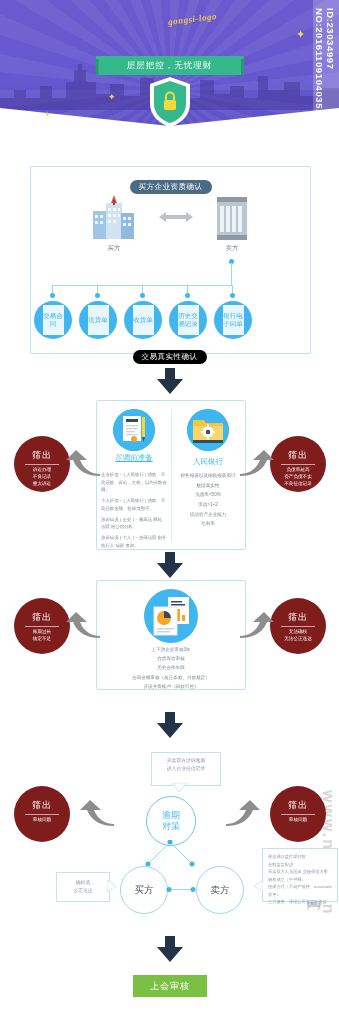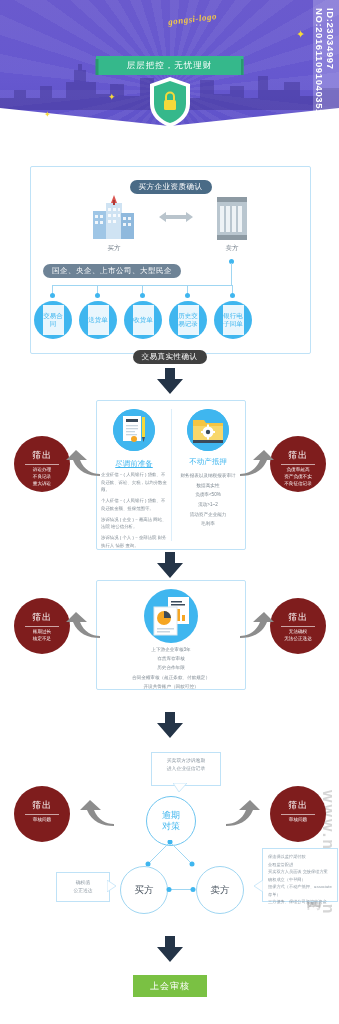--- a/index.html
+++ b/index.html
@@ -44,21 +44,21 @@
   .wm-side{position:absolute;right:2px;top:790px;writing-mode:vertical-rl;
            font-size:16px;color:rgba(120,120,120,.30);letter-spacing:2px;font-weight:bold;}
   .wm-side2{position:absolute;right:16px;top:880px;writing-mode:vertical-rl;
            font-size:15px;color:rgba(120,120,120,.22);letter-spacing:2px;font-weight:bold;}
 
   
   .panel{position:absolute;border:1px solid #bfe2f7;border-radius:2px;background:#fff;}
   .pill{display:inline-flex;align-items:center;justify-content:center;
         background:#4a6b86;color:#fff;border-radius:9px;font-size:7.5px;
         padding:2px 9px;letter-spacing:.5px;white-space:nowrap;}
-  .pill.lt{background:#404040;}
+  .pill.lt{background:#000000;}
   .pill.gray{background:#6e8396;}
   .arrow-d{position:absolute;width:26px;height:26px;}
   .lbl{font-size:6px;color:#6f7b86;text-align:center;line-height:1.55;}
 
   
   #sec1{left:30px;top:166px;width:279px;height:186px;}
   .bld{position:absolute;}
   .circ{position:absolute;width:38px;height:38px;border-radius:50%;
         background:#3fb6ef;display:flex;align-items:center;justify-content:center;
         color:#fff;font-size:6.5px;line-height:1.25;text-align:center;}
@@ -186,23 +186,20 @@
     <g fill="#eef3f6">
       <rect x="7" y="9" width="4" height="26"></rect>
         <rect x="13" y="9" width="4" height="26"></rect>
       <rect x="19" y="9" width="4" height="26"></rect>
         <rect x="25" y="9" width="4" height="26"></rect>
     </g>
     <rect x="4" y="38" width="30" height="5" fill="#8d9aa3"></rect>
   </svg>
   <div class="lbl" style="position:absolute;left:182px;top:76px;width:38px;font-size:6.5px;">卖方</div>
 
-  <div style="position:absolute;left:12px;top:92px;">
-    <span class="pill gray">国企、央企、上市公司、大型民企</span>
-  </div>
 
   <div class="dot" style="left:198px;top:92px;"></div>
   <div class="vline" style="left:200px;top:96px;height:22px;"></div>
   <div class="hline" style="left:21px;top:118px;width:180px;"></div>
 
   <div class="vline" style="left:21px;top:118px;height:10px;"></div>
   <div class="vline" style="left:66px;top:118px;height:10px;"></div>
   <div class="vline" style="left:111px;top:118px;height:10px;"></div>
   <div class="vline" style="left:156px;top:118px;height:10px;"></div>
   <div class="vline" style="left:201px;top:118px;height:10px;"></div>
@@ -248,21 +245,21 @@
     <g fill="#c9d6e0">
         <rect x="13" y="16" width="12" height="1.3"></rect>
       <rect x="13" y="19" width="12" height="1.3"></rect>
         <rect x="13" y="22" width="9" height="1.3"></rect>
       <rect x="13" y="25" width="11" height="1.3"></rect>
       </g>
     <circle cx="21" cy="30" r="3" fill="#f5a623"></circle>
     <rect x="29" y="8" width="3" height="20" fill="#f5d93a"></rect>
     <polygon points="29,28 32,28 30.5,33" fill="#4a5560"></polygon>
   </svg>
-  <div class="h2t" style="left:0;top:58px;text-decoration:underline;">尽调前准备</div>
+  <div class="h2t" style="left:0;top:52px;text-decoration:underline;">尽调前准备</div>
   <div class="body-t" style="left:4px;top:70px;">
     <div>企业征信 ~ ( 人民银行 ) 贷款、不良还款、诉讼、欠税，以均分散金额。</div>
     <div style="margin-top:3px">个人征信 ~ ( 人民银行 ) 贷款、不良还款金额、担保范围等。</div>
     <div style="margin-top:3px">涉诉情况 ( 企业 ) ~ 最高法 网站、法院 辖公信分析。</div>
     <div style="margin-top:3px">涉诉情况 ( 个人 ) ~ 全部法院 财务执行人 情形 查询。</div>
   </div>
 
   <svg class="icon-circ" style="left:90px;top:8px;" viewBox="0 0 42 42">
     <circle cx="21" cy="21" r="21" fill="#3fb6ef"></circle>
     <path fill="#f5c542" d="M6,11 L17,11 L19,14 L36,14 L36,31 L6,31 Z"></path>
@@ -270,21 +267,21 @@
     <circle cx="21" cy="23" r="5.5" fill="#ffffff"></circle>
     <circle cx="21" cy="23" r="2.2" fill="#3a4a5a"></circle>
     <g fill="#ffffff">
       <rect x="20" y="15.5" width="2" height="3"></rect>
         <rect x="20" y="27.5" width="2" height="3"></rect>
       <rect x="14" y="22" width="3" height="2"></rect>
         <rect x="25" y="22" width="3" height="2"></rect>
       </g>
     <rect x="6" y="31" width="30" height="3" fill="#3a4a5a"></rect>
   </svg>
-  <div class="h2t" style="left:74px;top:56px;">不动产抵押</div>
+  <div class="h2t" style="left:74px;top:56px;">人民银行</div>
   <div class="body-c" style="left:76px;top:70px;">
     <div>财务报表以及纳税报表审计</div>
     <div>数据真实性</div>
     <div>负债率&lt;50%</div>
     <div>流动&gt;1~2</div>
     <div>流动资产企业能力</div>
     <div>毛利率</div>
   </div>
 </div>
 

